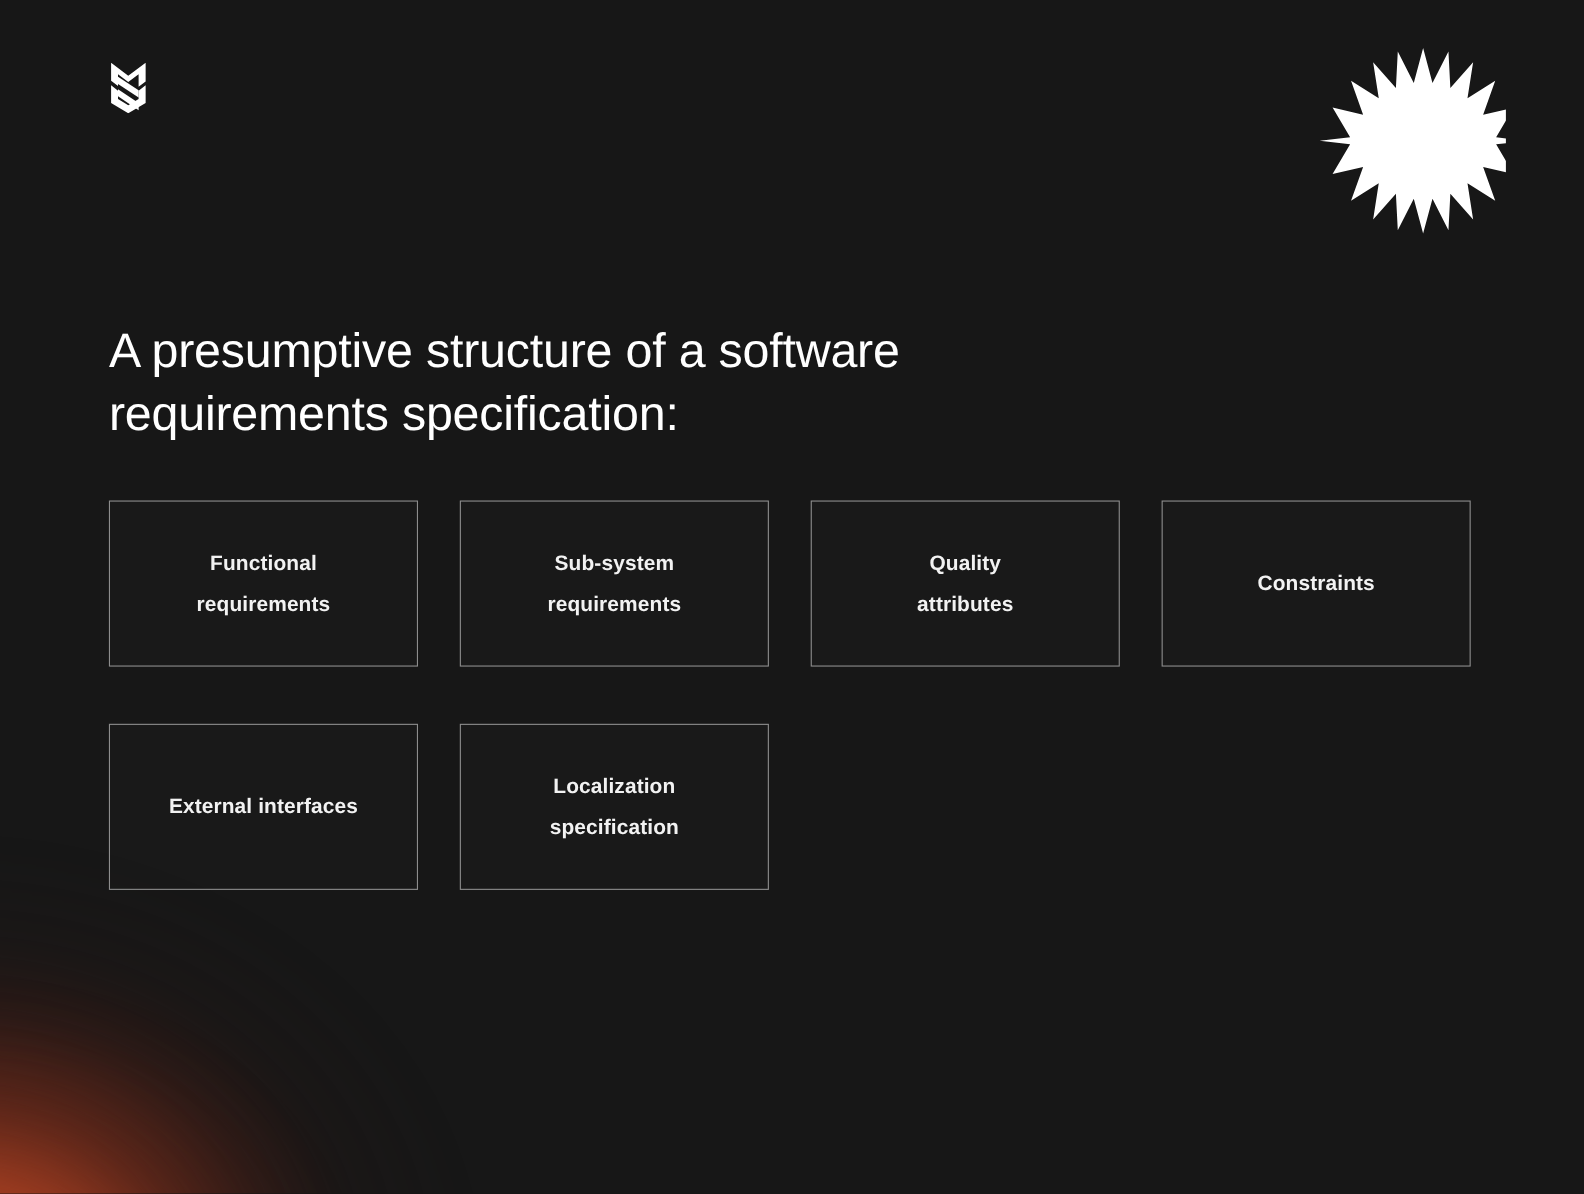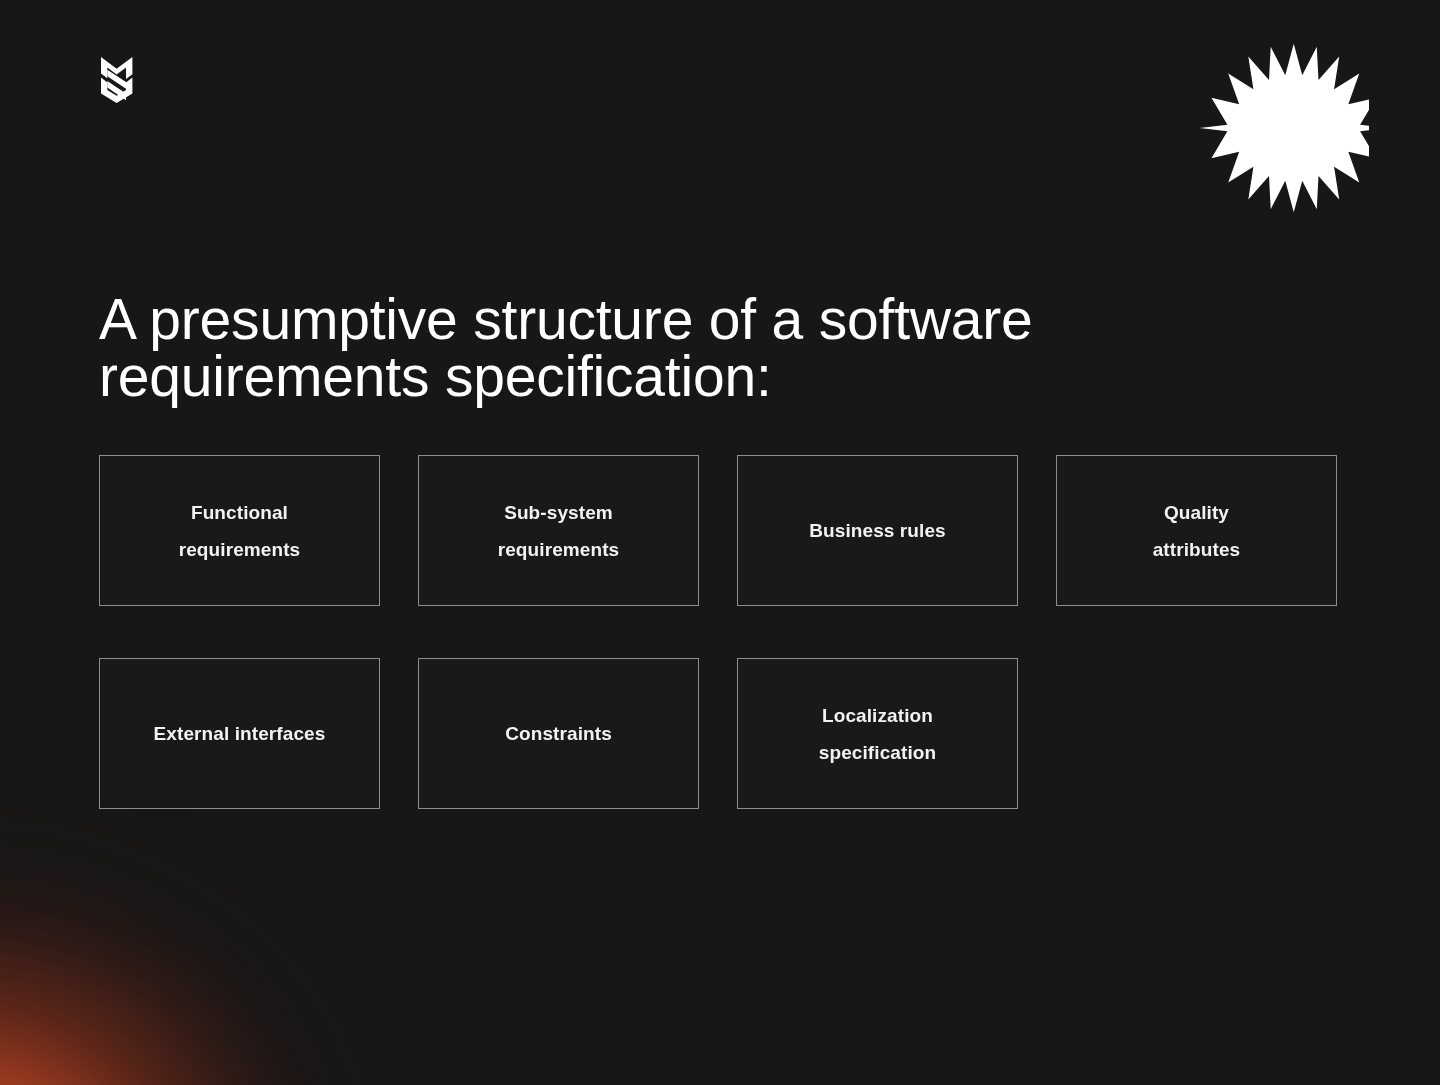--- a/index.html
+++ b/index.html
@@ -79,21 +79,21 @@
     height: 172px;
   }
   .starburst svg { display: block; width: 100%; height: 100%; }
 
   
   .page-title {
     position: absolute;
     left: 99px;
     top: 291px;
     width: 960px;
-    font-size: 57px;
+    font-size: 44px;
     line-height: 57px;
     font-weight: 400;
     letter-spacing: -0.2px;
     color: #ffffff;
     white-space: pre-line;
   }
 
   
   .box-grid {
     position: absolute;
@@ -157,36 +157,33 @@
     <div class="box">
       <span class="box-label">Functional
 requirements</span>
     </div>
 
     <div class="box">
       <span class="box-label">Sub-system
 requirements</span>
     </div>
 
-    <div class="box">
-      <span class="box-label">Business rules</span>
-    </div>
 
 
     <div class="box">
       <span class="box-label">Quality
 attributes</span>
     </div>
 
     <div class="box">
-      <span class="box-label">External interfaces</span>
+      <span class="box-label">Constraints</span>
     </div>
 
     <div class="box">
-      <span class="box-label">Constraints</span>
+      <span class="box-label">External interfaces</span>
     </div>
 
     <div class="box">
       <span class="box-label">Localization
 specification</span>
     </div>
 
   </div>
 
 </div>

